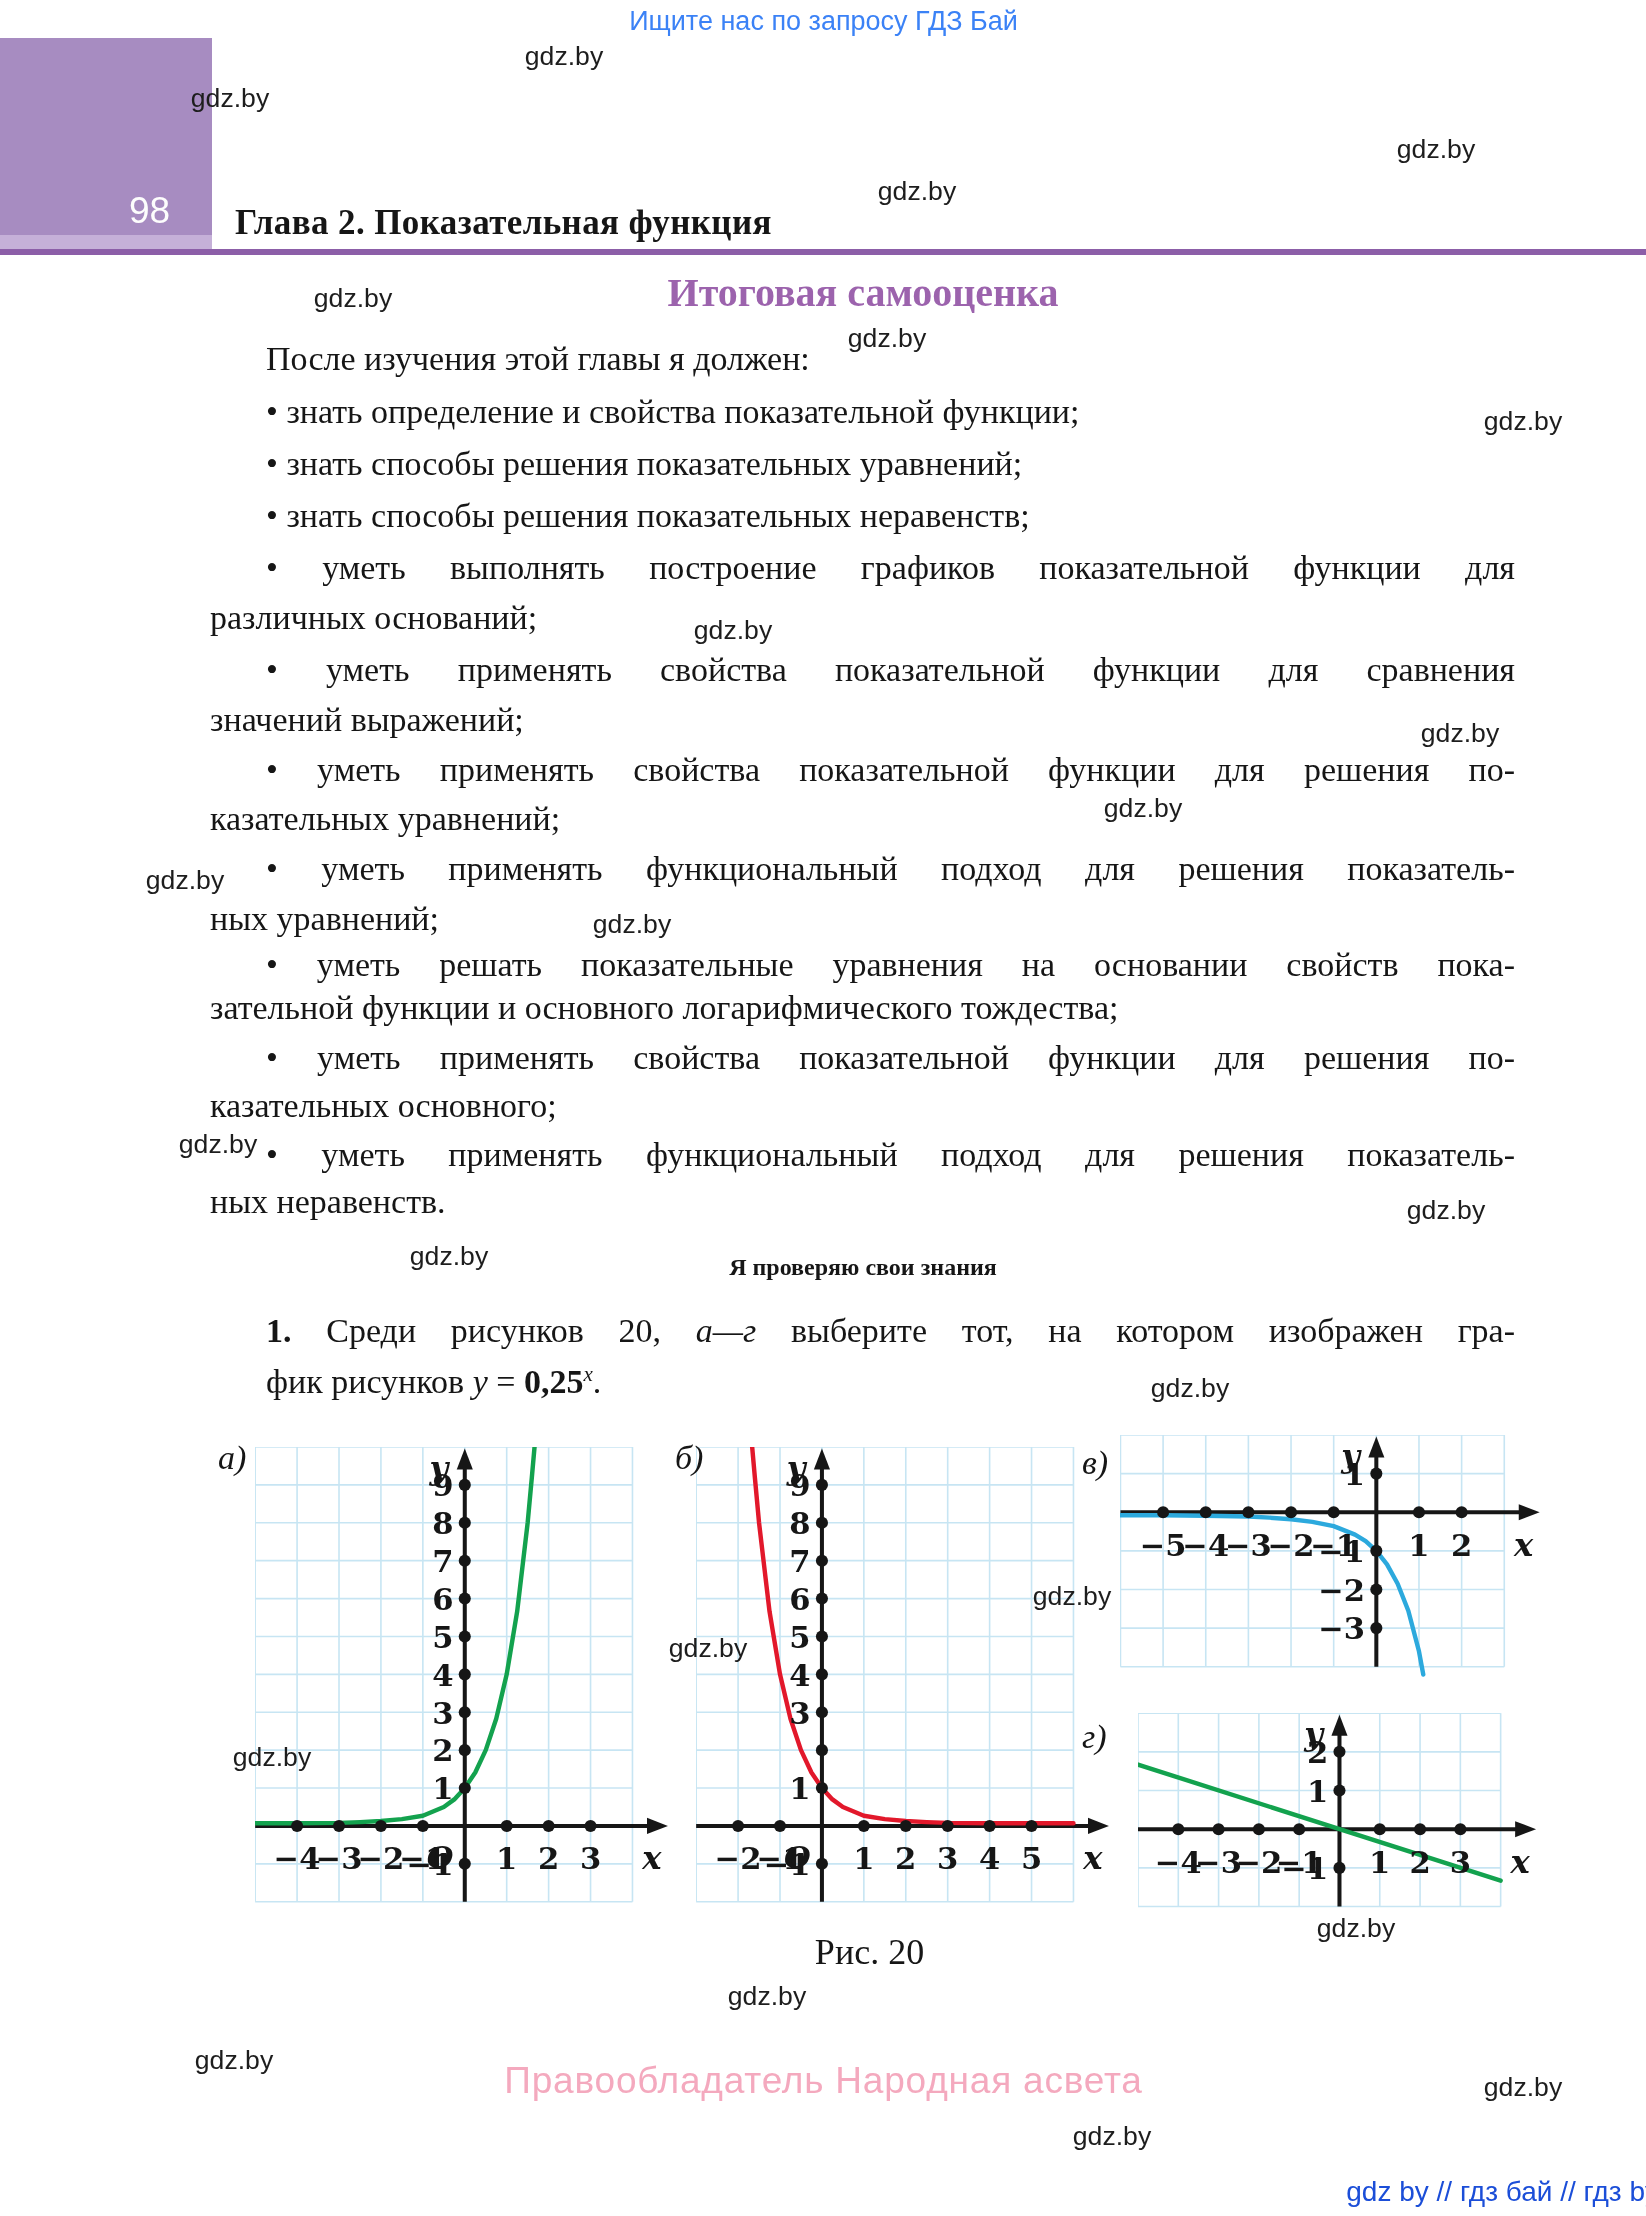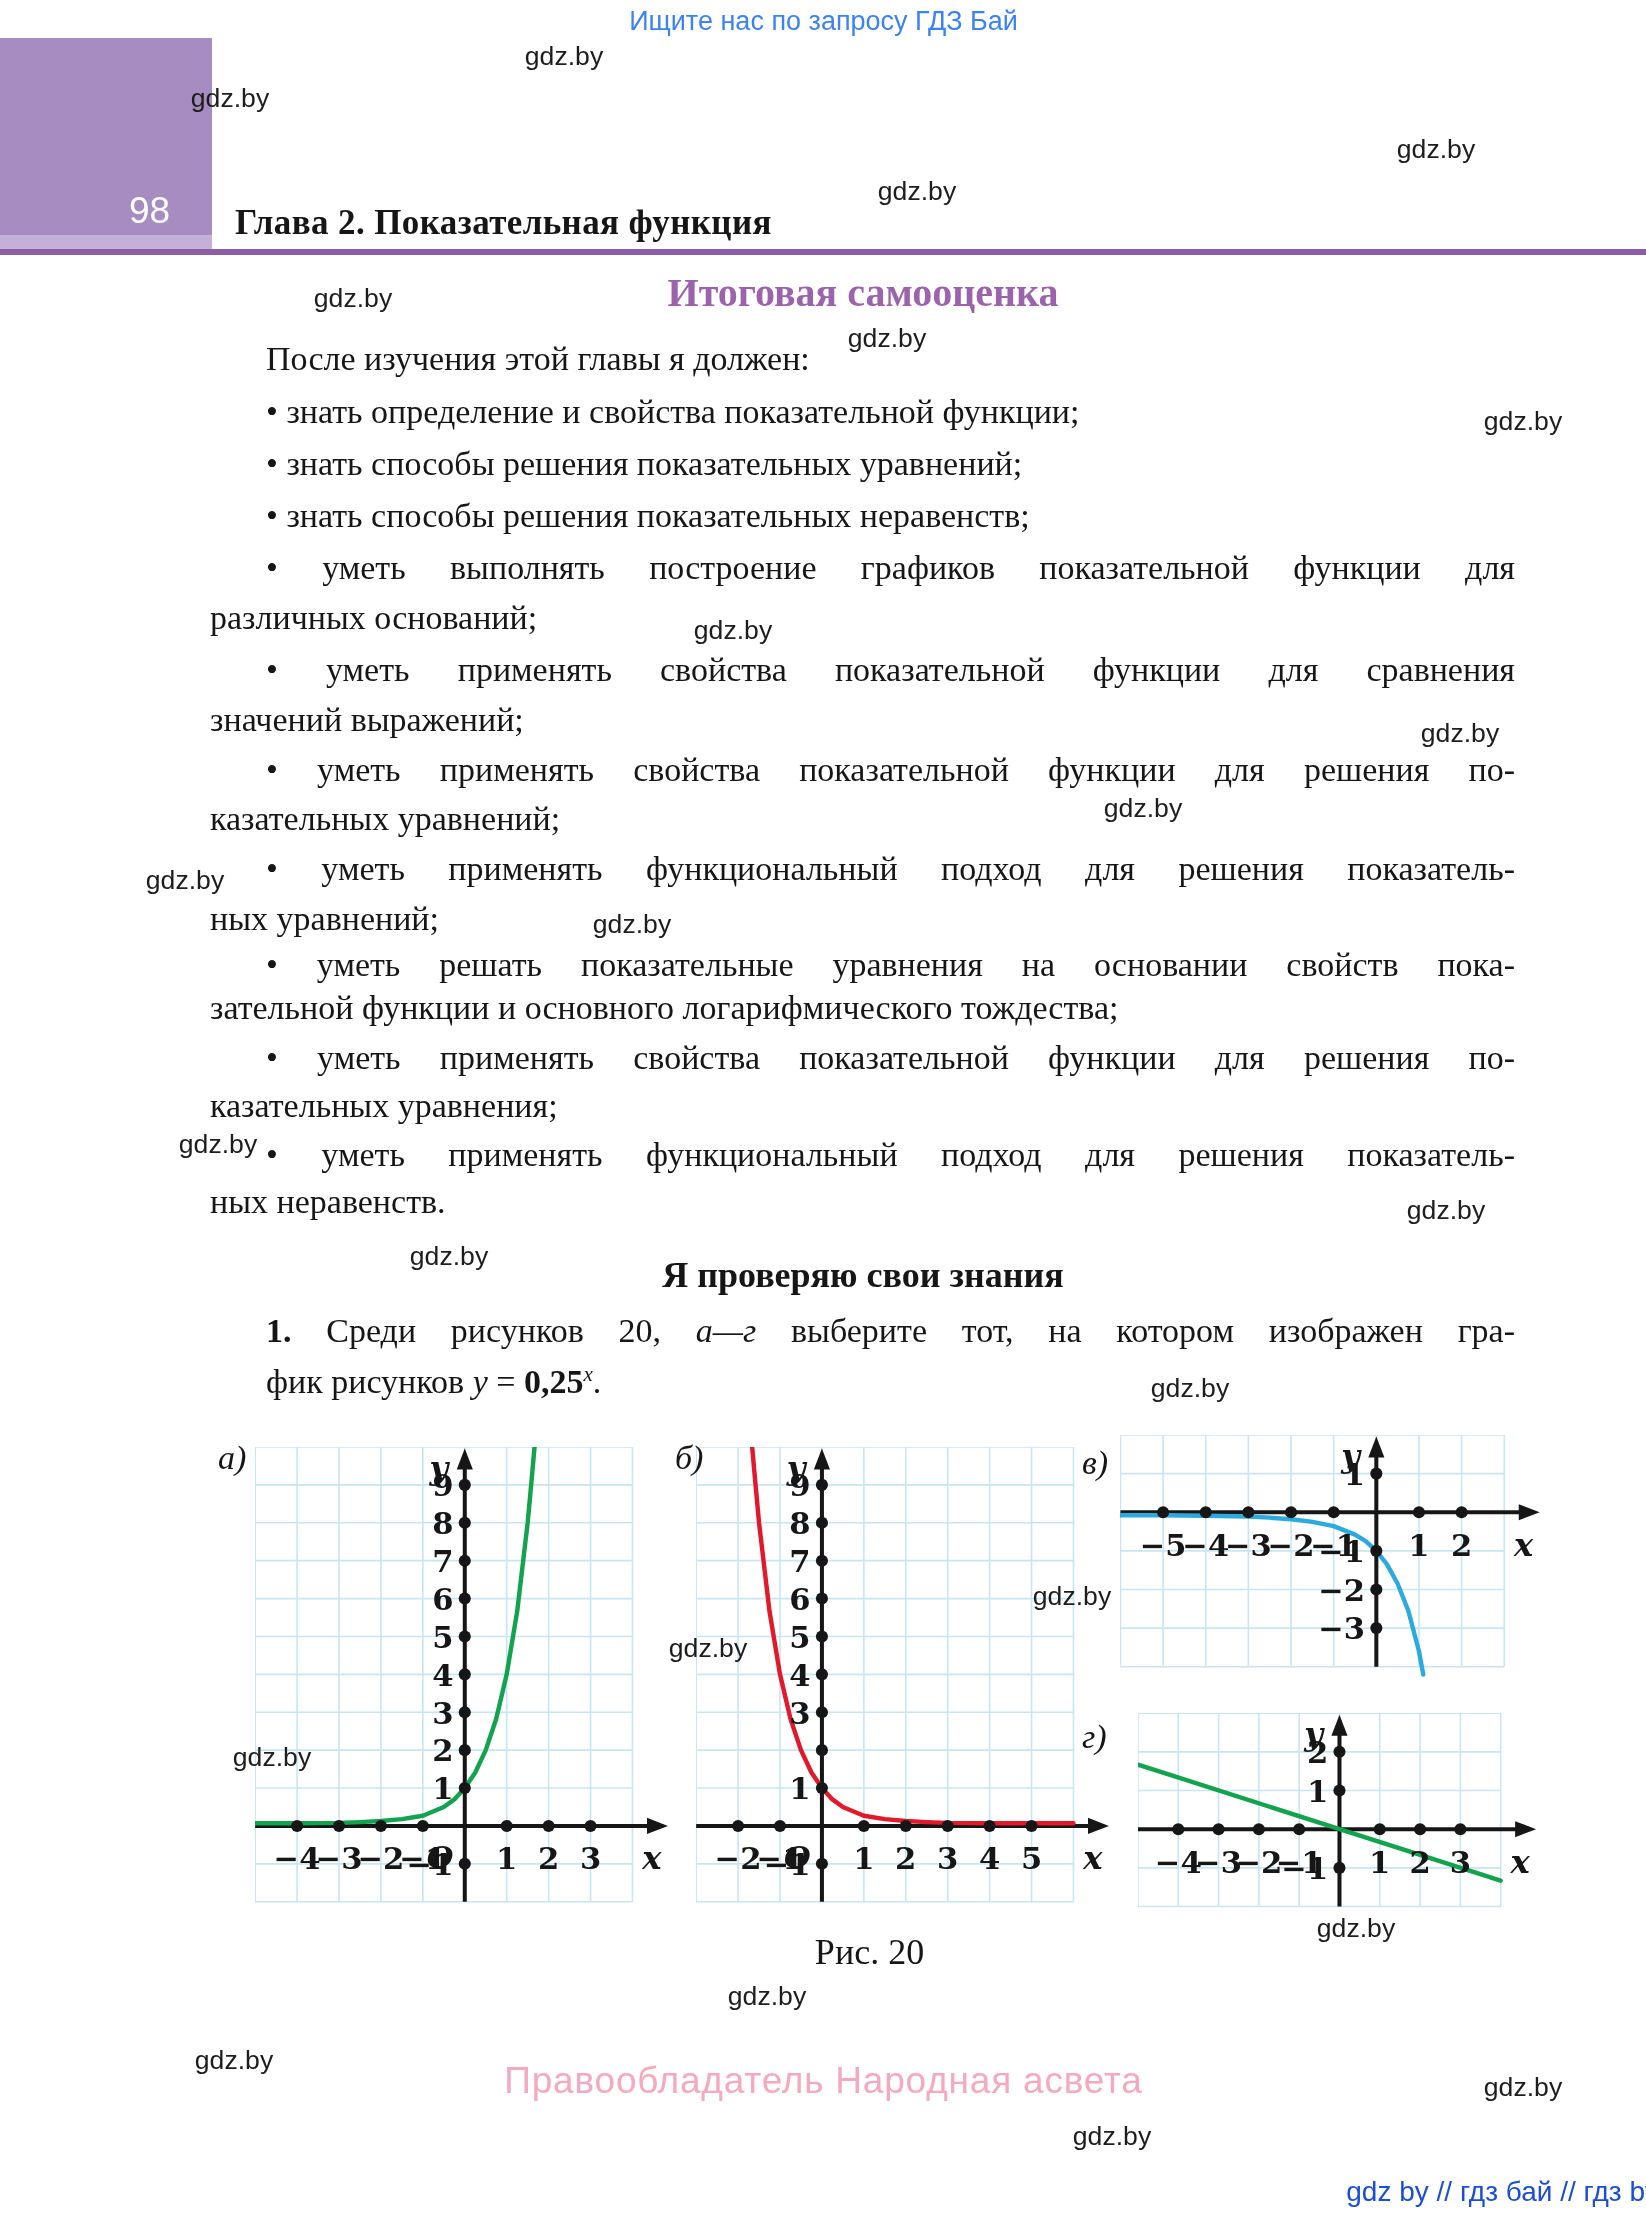--- a/index.html
+++ b/index.html
@@ -9,21 +9,21 @@
   .center-col{position:absolute;left:210px;width:1306px;text-align:center;}
   .banner{position:absolute;left:0;top:6.4px;width:100%;text-align:center;
           font-family:"Liberation Sans","DejaVu Sans",sans-serif;font-size:27px;}
   .purple-block{position:absolute;left:0;top:38px;width:212px;height:197px;}
   .purple-strip{position:absolute;left:0;top:235px;width:212px;height:13.7px;}
   .purple-rule{position:absolute;left:0;top:249px;width:100%;height:6.4px;}
   .page-num{position:absolute;left:105px;top:190px;width:89px;text-align:center;color:#fdfdfd;
             font-family:"Liberation Sans","DejaVu Sans",sans-serif;font-weight:normal;font-size:37px;}
   .chapter{position:absolute;left:235px;top:203px;font-weight:bold;font-size:35px;letter-spacing:0.4px;}
   .sec-title{top:269px;font-weight:bold;font-size:40px;}
-  .subhead{top:1254px;font-weight:bold;font-size:36px;}
+  .subhead{top:1254px;font-weight:bold;font-size:24px;}
   .bodyline{position:absolute;left:210px;width:1306px;font-size:34px;line-height:1.2;white-space:nowrap;}
   .bodyline.j{white-space:normal;text-align:justify;text-align-last:justify;}
   .wm{position:absolute;transform:translate(-50%,-50%);
       font-family:Liberation Sans, sans-serif;font-size:26.6px;color:#1d1d1d;white-space:nowrap;}
   .fig{position:absolute;}
   .fig-label{position:absolute;font-style:italic;font-size:34px;}
   .caption{position:absolute;left:781px;top:1931px;width:177px;text-align:center;font-size:36px;}
   .footer{position:absolute;left:0;top:2060px;width:100%;text-align:center;letter-spacing:0.8px;
           font-family:"Liberation Sans","DejaVu Sans",sans-serif;font-size:37px;}
   .links{position:absolute;left:12px;top:2176px;width:100%;text-align:right;
@@ -55,21 +55,21 @@
       <div class="bodyline" style="top: 598px; padding-left: 0px; width: 1306px;">различных оснований;</div>
       <div class="bodyline j" style="top: 650px; padding-left: 56px; width: 1249px;">• уметь применять свойства показательной функции для сравнения</div>
       <div class="bodyline" style="top: 700px; padding-left: 0px; width: 1306px;">значений выражений;</div>
       <div class="bodyline j" style="top: 750px; padding-left: 56px; width: 1249px;">• уметь применять свойства показательной функции для решения по-</div>
       <div class="bodyline" style="top: 799px; padding-left: 0px; width: 1306px;">казательных уравнений;</div>
       <div class="bodyline j" style="top: 849px; padding-left: 56px; width: 1249px;">• уметь применять функциональный подход для решения показатель-</div>
       <div class="bodyline" style="top: 899px; padding-left: 0px; width: 1306px;">ных уравнений;</div>
       <div class="bodyline j" style="top: 945px; padding-left: 56px; width: 1249px;">• уметь решать показательные уравнения на основании свойств пока-</div>
       <div class="bodyline" style="top: 988px; padding-left: 0px; width: 1306px;">зательной функции и основного логарифмического тождества;</div>
       <div class="bodyline j" style="top: 1038px; padding-left: 56px; width: 1249px;">• уметь применять свойства показательной функции для решения по-</div>
-      <div class="bodyline" style="top: 1086px; padding-left: 0px; width: 1306px;">казательных уравнения;</div>
+      <div class="bodyline" style="top: 1086px; padding-left: 0px; width: 1306px;">казательных основного;</div>
       <div class="bodyline j" style="top: 1135px; padding-left: 56px; width: 1249px;">• уметь применять функциональный подход для решения показатель-</div>
       <div class="bodyline" style="top: 1182px; padding-left: 0px; width: 1306px;">ных неравенств.</div>
     </div>
 
   <div class="center-col subhead">Я проверяю свои знания</div>
 
   <div id="problem-lines">
       <div class="bodyline j" style="top: 1311px; padding-left: 56px; width: 1249px;"><span class="seg-b">1. </span><span>Среди рисунков 20, </span><span class="seg-i">а—г</span><span> выберите тот, на котором изображен гра-</span></div>
       <div class="bodyline" style="top: 1362px; padding-left: 56px; width: 1249px;"><span>фик рисунков </span><span class="seg-i">у</span><span> = </span><span class="seg-b">0,25</span><span class="seg-sup">x</span><span>.</span></div>
     </div>

